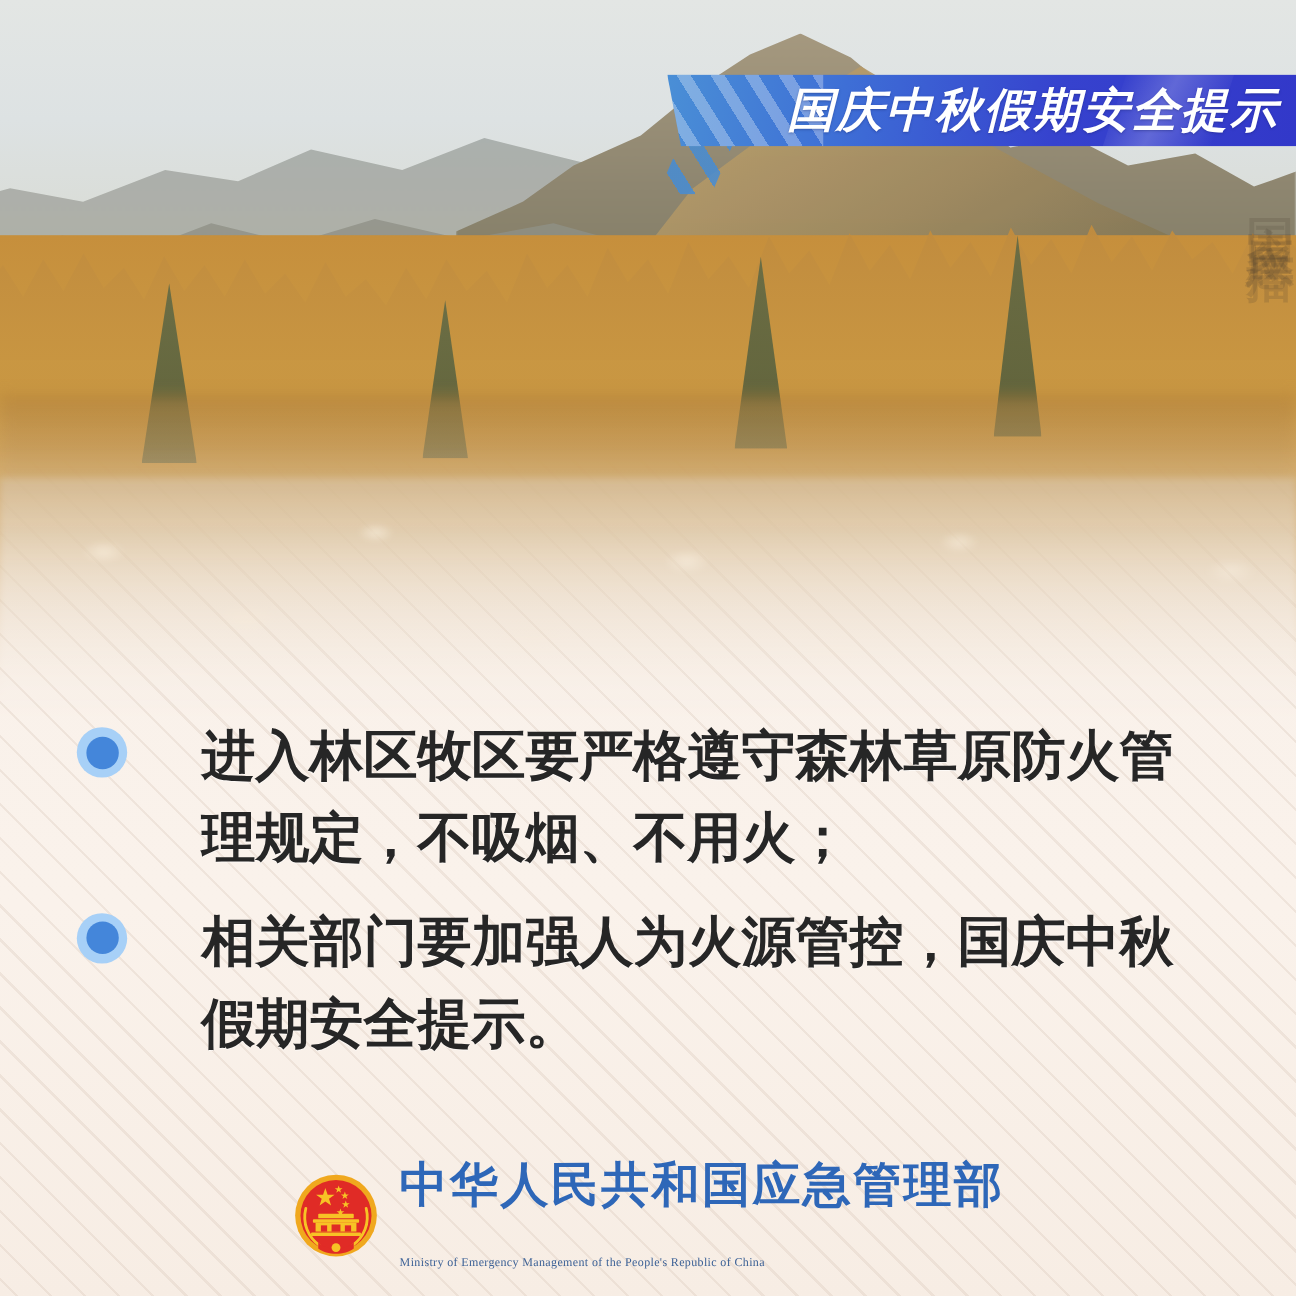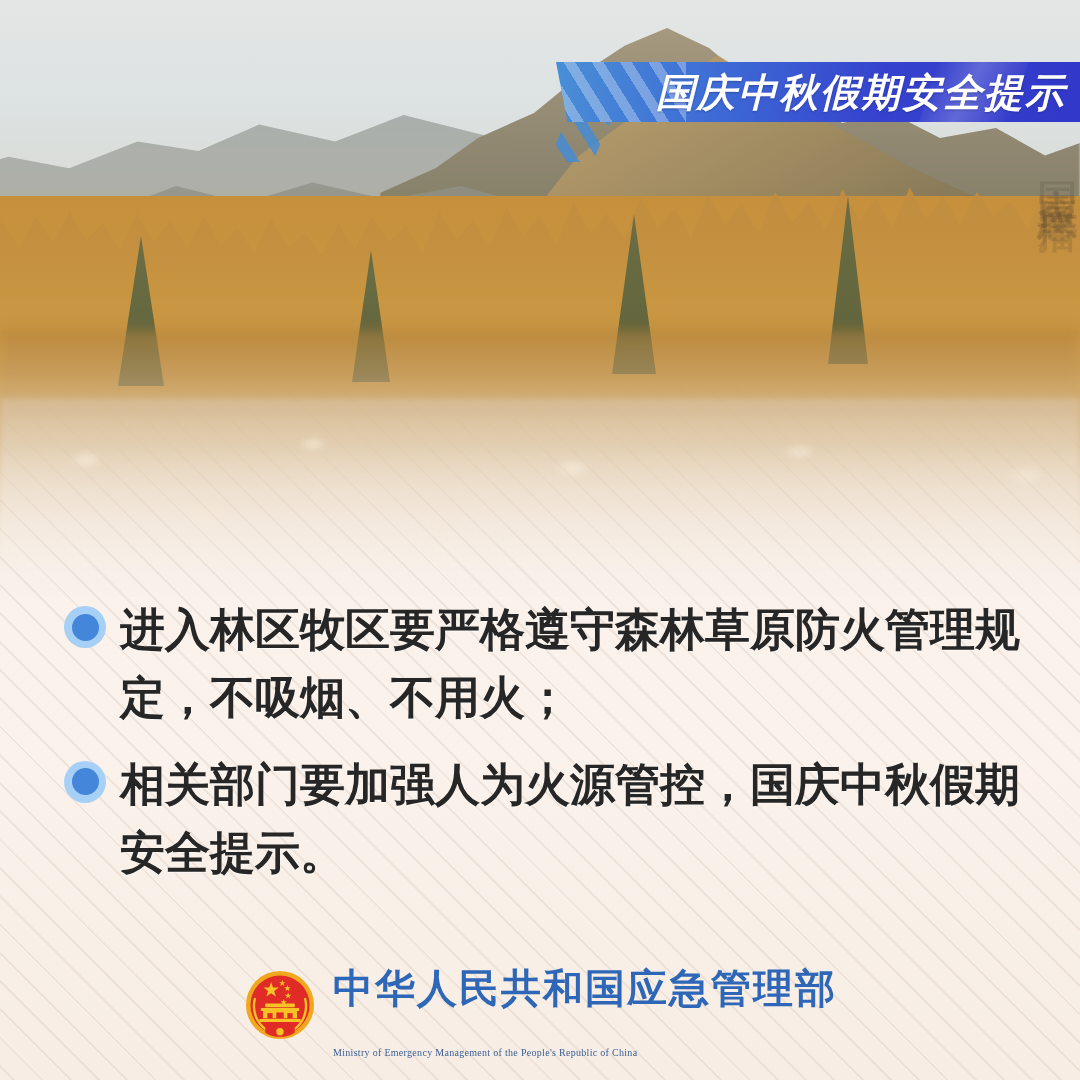--- a/index.html
+++ b/index.html
@@ -217,21 +217,21 @@
     paint-order:stroke fill;
     filter:drop-shadow(3px 4px 4px rgba(60,70,90,.30));
   }
   .hl-line.l2{ font-size:104px; }
 
   
   .bullets{
     position:absolute; left:64px; top:596px; width:956px;
   }
   .bullet-row{
-    display:flex; align-items:flex-start; margin-bottom:18px;
+    display:flex; align-items:flex-start; margin-bottom:18px;gap:48px;
   }
   .dot{
     flex:0 0 auto;
     width:42px; height:42px; margin-top:10px; margin-right:14px;
     border-radius:50%;
     background:#A7D0F7;
     display:flex; align-items:center; justify-content:center;
   }
   .dot i{
     display:block; width:27px; height:27px; border-radius:50%;
@@ -242,21 +242,21 @@
     font-weight:700;
     line-height:1.52;
     color:#262626;
     letter-spacing:0px;
     text-shadow:0 1px 0 rgba(255,255,255,.55);
   }
 
   
   .footer{
     position:absolute; left:0; right:0; bottom:22px;
-    display:flex; justify-content:center; gap:16px;
+    display:flex; align-items:center; justify-content:center; gap:16px;
   }
   .emblem{
     width:74px; height:74px; position:relative; flex:0 0 auto;
   }
   .footer-texts{ display:flex; flex-direction:column; gap:4px; }
   .footer-cn{
     font-size:40px; font-weight:900; color:#2E67B8;
     letter-spacing:2px; line-height:1;
   }
   .footer-en{

